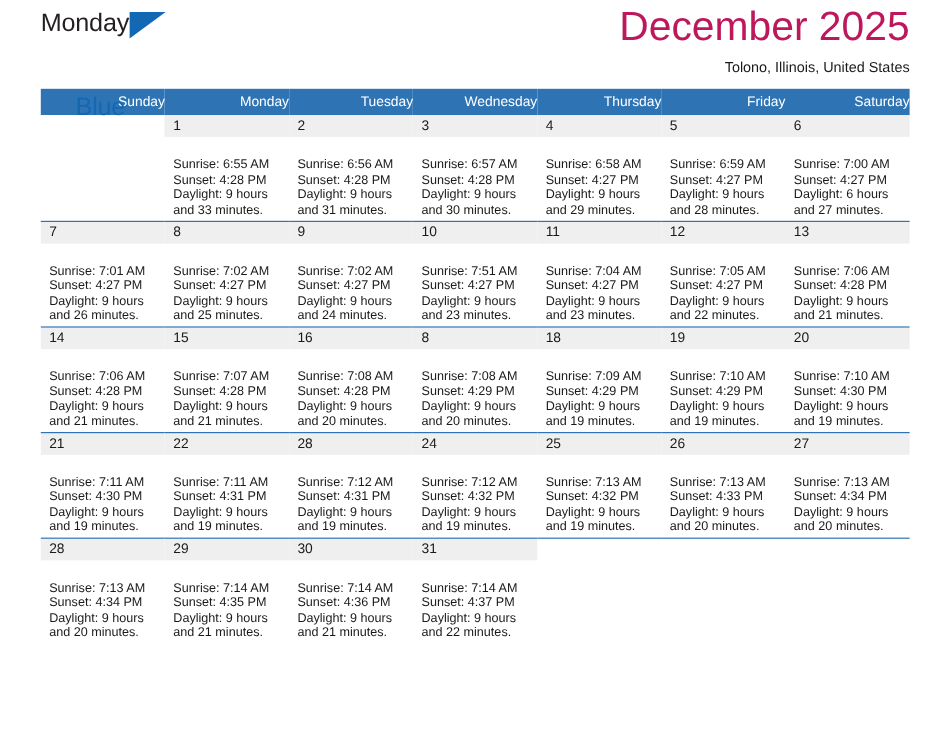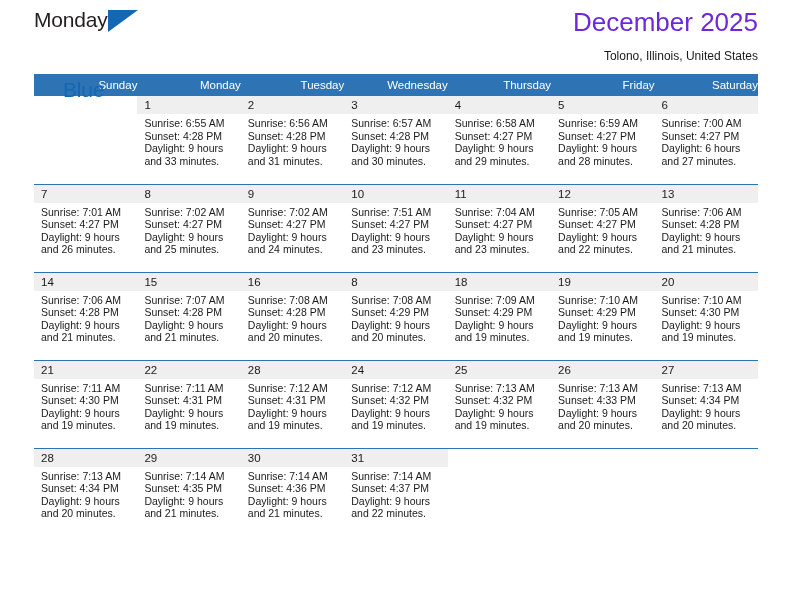--- a/index.html
+++ b/index.html
@@ -62,23 +62,23 @@
     letter-spacing: -0.2px;
     color: #1268b3;
     font-family: "Liberation Sans", sans-serif;
     margin-top: 48px;
   }
   .title-block {
     text-align: right;
     padding-top: 2px;
   }
   .cal-title {
-    font-size: 26px;
+    font-size: 34px;
     font-weight: normal;
-    color: #6d28d9;
+    color: #be185d;
     line-height: 40px;
     letter-spacing: 0px;
   }
   .cal-subtitle {
     font-size: 12px;
     color: #1a1a1a;
     line-height: 22px;
     margin-top: 3px;
   }
 
@@ -114,21 +114,21 @@
     color: #1a1a1a;
     padding: 3px 0 3px 7px;
     height: 18px;
     box-sizing: border-box;
     line-height: 13px;
   }
   .daynum.empty {
     background: #ffffff;
   }
   .dayinfo {
-    padding: 3px 6px 0 7px;
+    padding: 17px 6px 0 7px;
     font-size: 10.5px;
     line-height: 12.6px;
     color: #1a1a1a;
   }
   .dayinfo div {
     white-space: nowrap;
   }
   .dayinfo .daylight {
     white-space: normal;
   }

